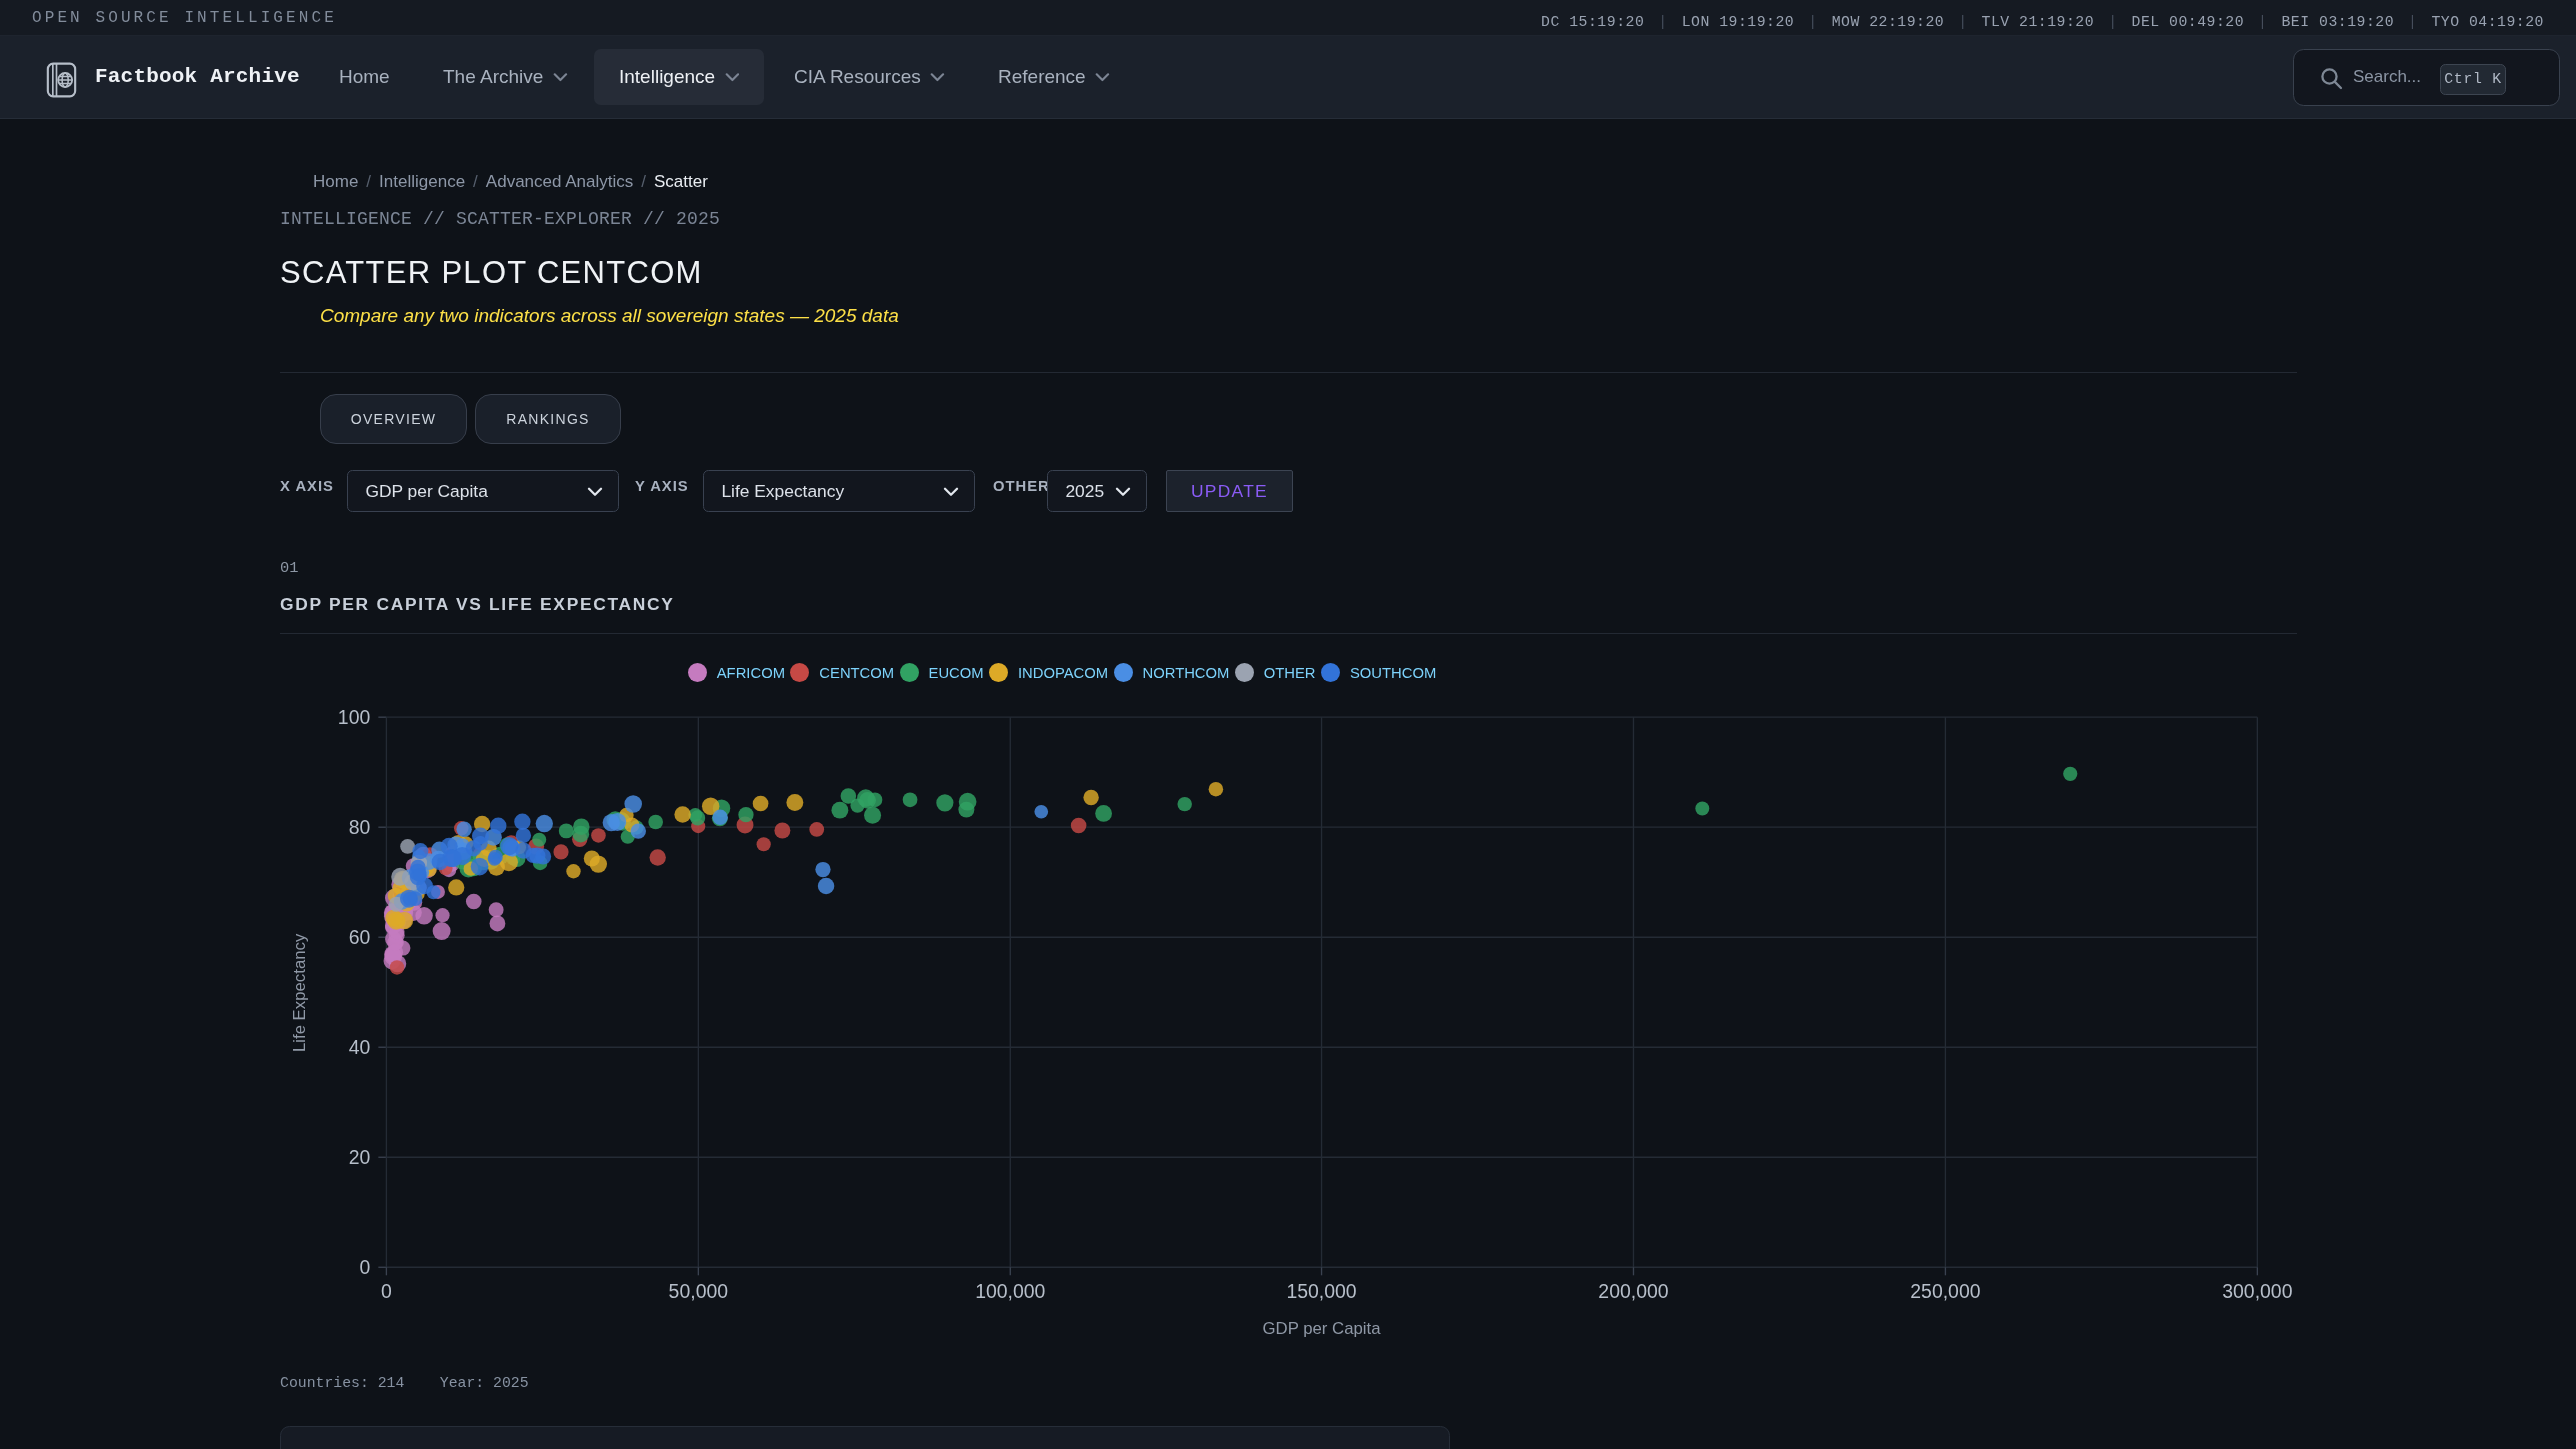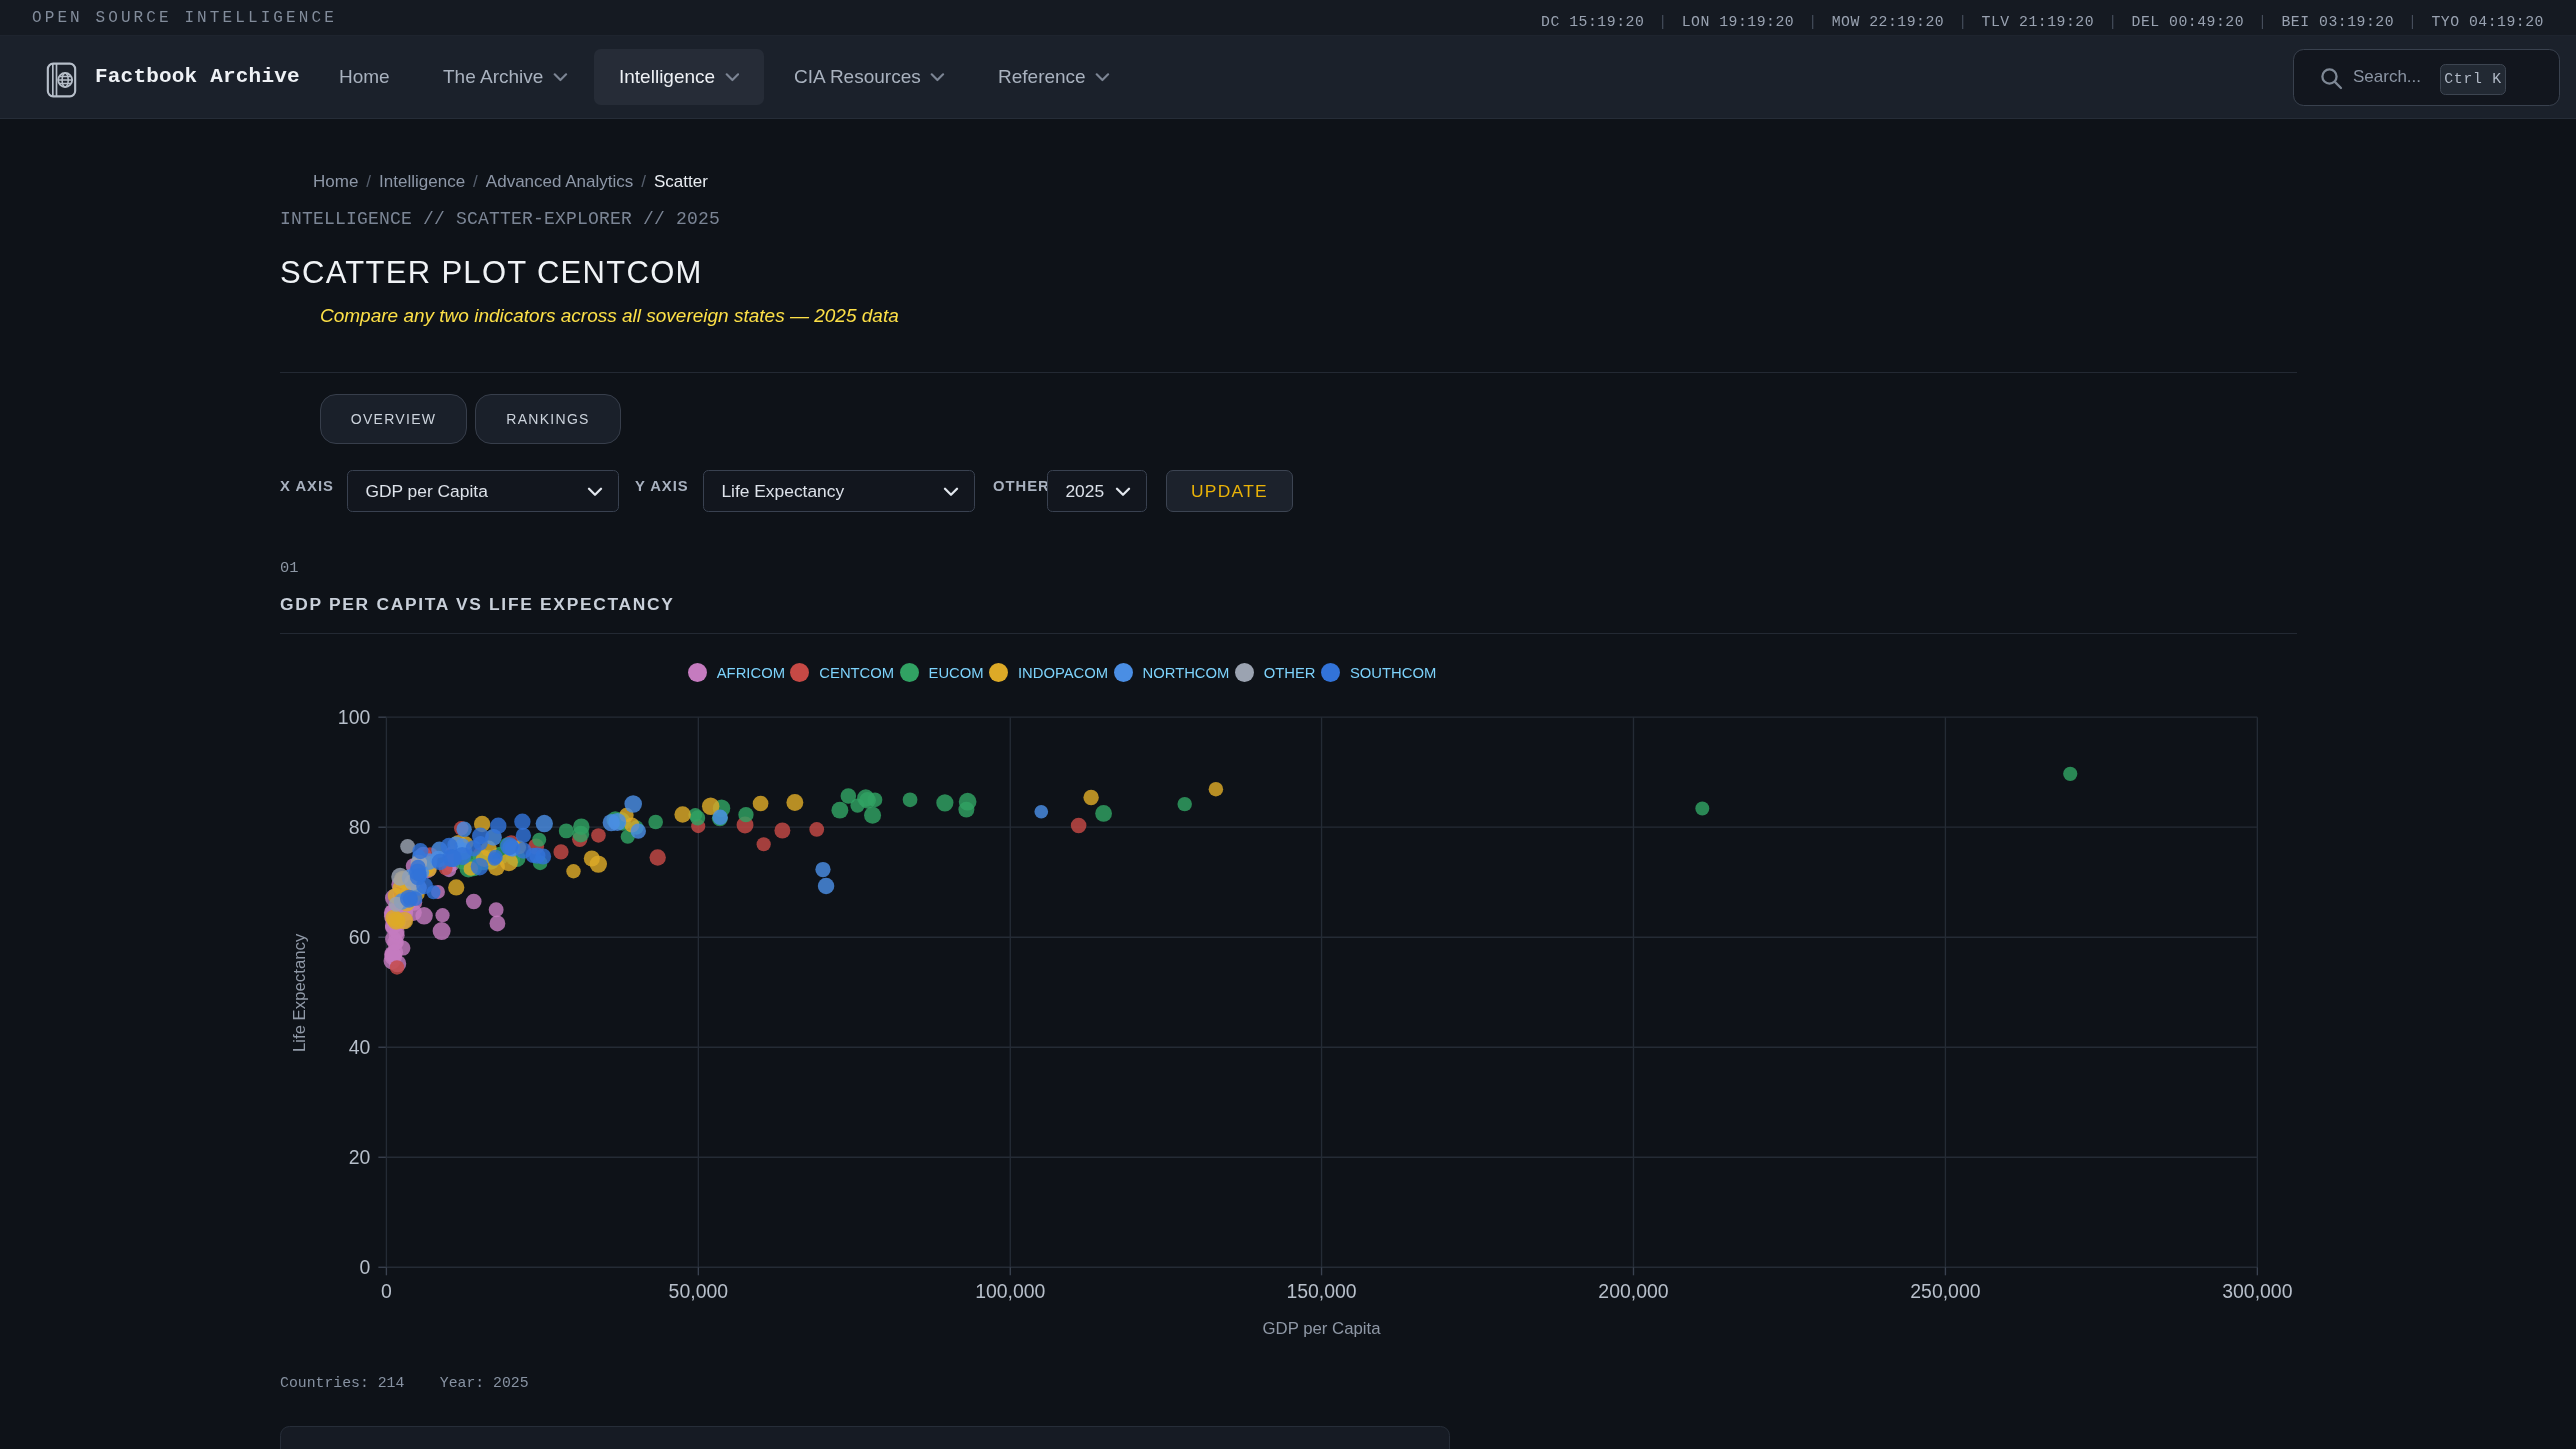--- a/index.html
+++ b/index.html
@@ -51,22 +51,22 @@
   border-radius:16px; font-size:14px; color:#ccd3dc; letter-spacing:1.3px; text-align:center;margin-left:40px; }
 .tab1 { left:280px; width:147px; line-height:48px; }
 .tab2 { left:435px; width:146px; line-height:48px; }
 .flabel { position:absolute; top:478px; font-size:14.8px; font-weight:bold; color:#a8b1bf;
   letter-spacing:1px; }
 .sel { position:absolute; top:470px; height:42px; background:#12161e; border:1.3px solid #394150;
   border-radius:5.4px; font-size:17.4px; color:#dde2ea; }
 .sel .st { position:absolute; left:17.4px; top:0; line-height:40px; }
 .sel .chevw { position:absolute; right:14.8px; top:16px; }
 .btn-upd { position:absolute; left:1166px; top:470px; width:127px; height:42px; background:#1c222c;
-  border:1.3px solid #3c4452; border-radius:7px; text-align:center; line-height:40px; font-size:17.4px;
-  color:#eab308; letter-spacing:1.3px; }
+  border:1.3px solid #3c4452; border-radius:2px; text-align:center; line-height:40px; font-size:17.4px;
+  color:#8b5cf6; letter-spacing:1.3px; }
 
 
 .secnum { position:absolute; left:280px; top:559px; font-family:"Liberation Mono",monospace;
   font-size:15.4px; color:#8d97a5; }
 .sechead { position:absolute; left:280px; top:594px; font-size:17.4px; font-weight:bold; color:#c9d0da;
   letter-spacing:1.7px; }
 .hr2 { position:absolute; left:280px; top:633px; width:2017px; height:1.3px; background:#232933; }
 .legend { position:absolute; left:0; top:663px; width:2124px; text-align:center; font-size:14.8px;
   color:#7dd3fc; }
 .li { margin:0 2.7px; white-space:nowrap; }

